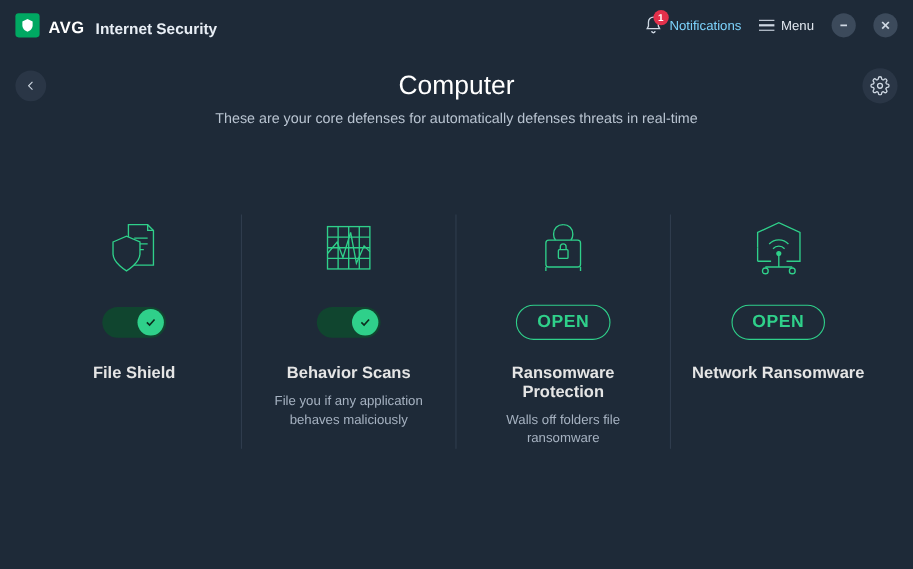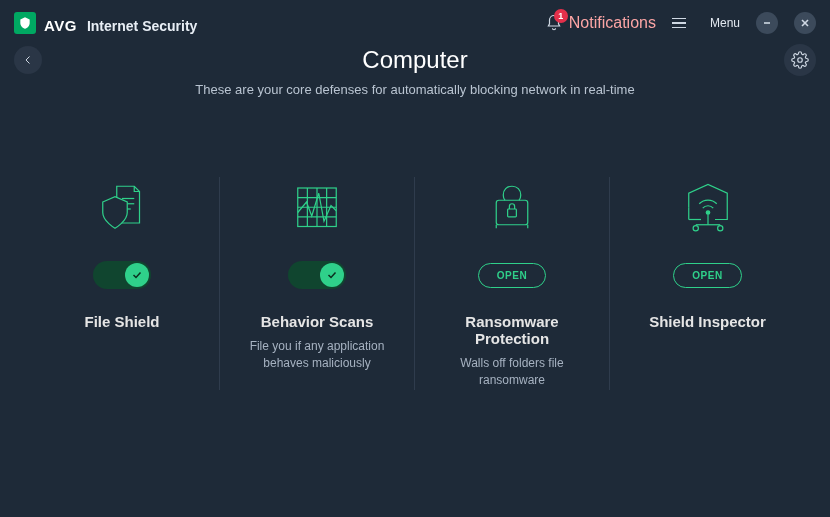--- a/index.html
+++ b/index.html
@@ -61,26 +61,26 @@
     font-size: 9px;
     font-weight: 700;
     border-radius: 8px;
     min-width: 14px;
     height: 14px;
     display: flex;
     align-items: center;
     justify-content: center;
     padding: 0 3px;
   }
-  .notif-text { font-size: 16px; color: #fca5a5; }
+  .notif-text { font-size: 12px; color: #7dd3fc; }
 
   .menu-btn {
     display: flex;
     align-items: center;
-    gap: 24px;
+    gap: 6px;
     cursor: pointer;
   }
   .hamburger {
     display: flex;
     flex-direction: column;
     gap: 3px;
   }
   .hamburger span {
     width: 14px; height: 1.5px; background: #cfd8e3; display: block;
   }
@@ -95,20 +95,21 @@
     justify-content: center;
     cursor: pointer;
     color: #cfd8e3;
     font-size: 12px;
     font-weight: 700;
   }
 
   
   .header-row {
     position: relative;
+    margin-top: 18px;
     display: flex;
     align-items: center;
     justify-content: center;
     padding: 0 14px;
   }
   .back-btn {
     position: absolute;
     left: 14px;
     width: 28px; height: 28px;
     border-radius: 50%;
@@ -192,21 +193,21 @@
     align-items: center;
     justify-content: center;
   }
   .toggle-knob svg { width: 12px; height: 12px; stroke: #0c2f1f; fill: none; stroke-width: 3; }
 
   .open-btn {
     padding: 6px 18px;
     border: 1.5px solid #2fd08a;
     border-radius: 16px;
     color: #2fd08a;
-    font-size: 10px;
+    font-size: 16px;
     font-weight: 700;
     letter-spacing: 0.5px;
     cursor: pointer;
     background: transparent;
   }
 
   .card-title {
     font-size: 15px;
     font-weight: 600;
     color: #e5e5e5;
@@ -275,21 +276,21 @@
       </svg>
   </div>
   <div class="page-title">Computer</div>
   <div class="settings-btn">
     <svg viewBox="0 0 24 24">
         <circle cx="12" cy="12" r="3"></circle>
         <path d="M19.4 15a1.7 1.7 0 0 0 .34 1.87l.06.06a2 2 0 1 1-2.83 2.83l-.06-.06a1.7 1.7 0 0 0-1.87-.34 1.7 1.7 0 0 0-1 1.56V21a2 2 0 1 1-4 0v-.09a1.7 1.7 0 0 0-1-1.56 1.7 1.7 0 0 0-1.87.34l-.06.06a2 2 0 1 1-2.83-2.83l.06-.06a1.7 1.7 0 0 0 .34-1.87 1.7 1.7 0 0 0-1.56-1H3a2 2 0 1 1 0-4h.09a1.7 1.7 0 0 0 1.56-1 1.7 1.7 0 0 0-.34-1.87l-.06-.06a2 2 0 1 1 2.83-2.83l.06.06a1.7 1.7 0 0 0 1.87.34H9a1.7 1.7 0 0 0 1-1.56V3a2 2 0 1 1 4 0v.09a1.7 1.7 0 0 0 1 1.56 1.7 1.7 0 0 0 1.87-.34l.06-.06a2 2 0 1 1 2.83 2.83l-.06.06a1.7 1.7 0 0 0-.34 1.87V9a1.7 1.7 0 0 0 1.56 1H21a2 2 0 1 1 0 4h-.09a1.7 1.7 0 0 0-1.56 1Z"></path>
       </svg>
   </div>
 </div>
-<div class="page-subtitle">These are your core defenses for automatically blocking network in real-time</div>
+<div class="page-subtitle">These are your core defenses for automatically defenses threats in real-time</div>
 
 <div class="cards">
 
   <div class="card">
     <div class="card-icon">
       <svg width="56" height="56" viewBox="0 0 64 64">
         <path d="M26 6 H46 L52 12 V48 H26 Z"></path>
         <path d="M46 6 V12 H52"></path>
         <line x1="32" y1="20" x2="46" y2="20"></line>
         <line x1="32" y1="26" x2="46" y2="26"></line>
@@ -365,16 +366,16 @@
         <circle cx="32" cy="36" r="2" fill="#2fd08a"></circle>
         <line x1="32" y1="38" x2="32" y2="50"></line>
         <line x1="18" y1="50" x2="46" y2="50"></line>
         <circle cx="18" cy="54" r="3"></circle>
         <circle cx="46" cy="54" r="3"></circle>
       </svg>
     </div>
     <div class="control-row">
       <div class="open-btn">OPEN</div>
     </div>
-    <div class="card-title">Shield Inspector</div>
+    <div class="card-title">Network Ransomware</div>
   </div>
 
 </div>
 
 </body></html>

